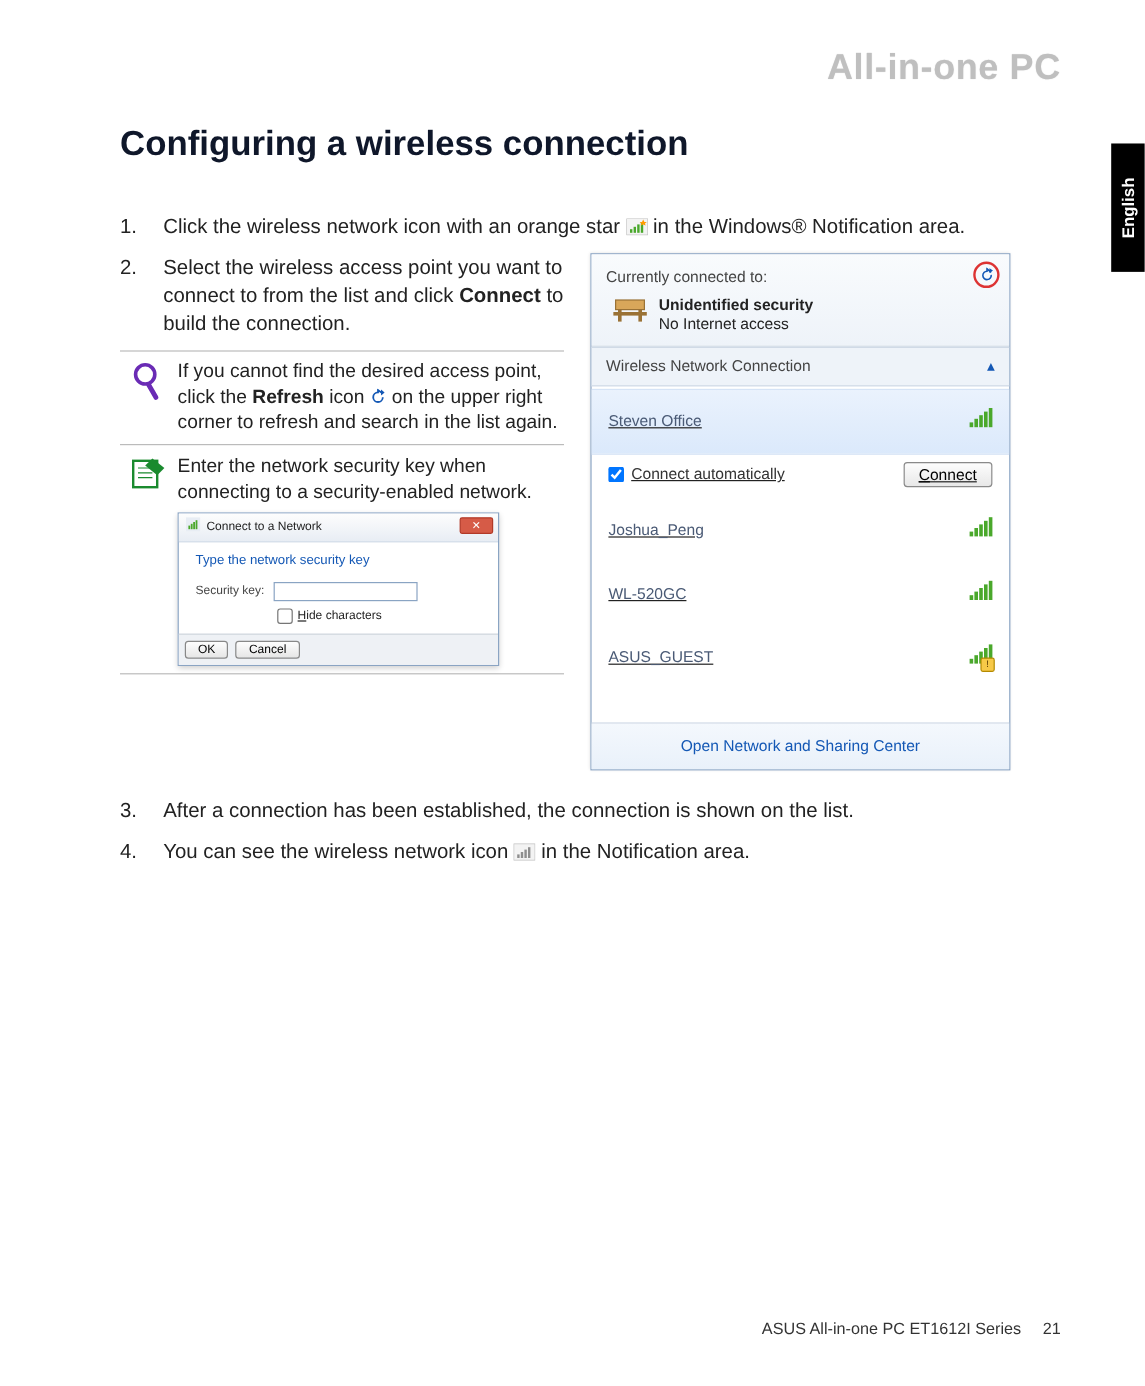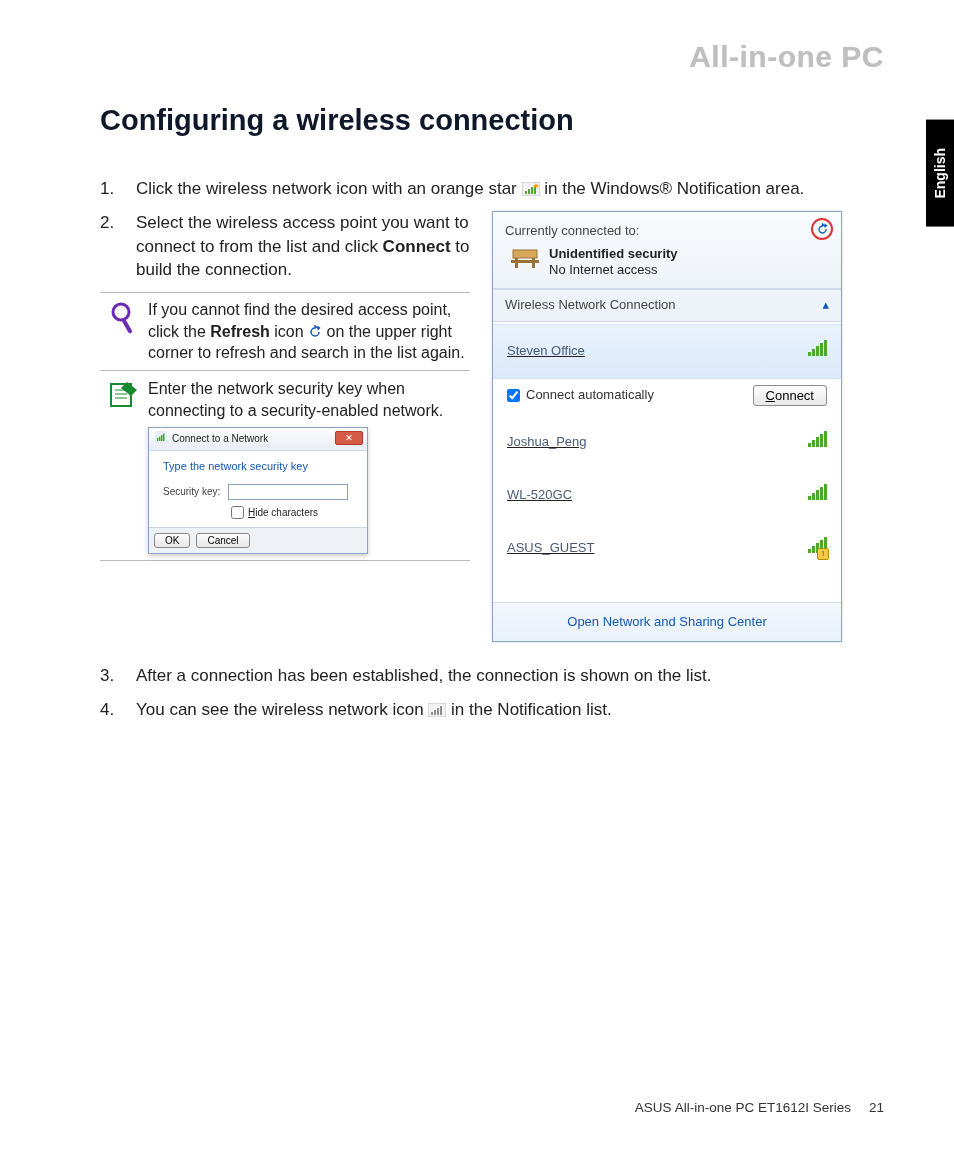--- a/index.html
+++ b/index.html
@@ -102,21 +102,21 @@
     padding:6px 12px;
     border-top:1px solid #d0dae6;
     border-bottom:1px solid #d0dae6;
     color:#444;
     display:flex; justify-content:space-between; align-items:center;
   }
   .netlist { padding: 2px 0 2px 0; min-height: 280px; }
   .net-item { display:flex; justify-content:space-between; align-items:flex-start; padding:17px 14px;text-decoration:underline; }
   .net-item .name { color:#4a5a75; }
   .net-item.selected { background: linear-gradient(#eaf2fd,#dbe9fb); border-top:1px solid #d5e3f6; border-bottom:1px solid #d5e3f6;}
-  .connect-row { display:flex; justify-content:space-between; align-items:center; padding:6px 14px 10px 14px; }
+  .connect-row { display:flex; justify-content:space-between; align-items:center; padding:6px 14px 10px 14px;text-decoration:underline; }
   .connect-row label { display:flex; align-items:center; gap:6px; color:#333; font-size:13px;}
   .connect-btn {
     background: linear-gradient(#fdfdfd,#e8e8e8);
     border:1px solid #8a8a8a;
     border-radius:3px;
     padding:2px 12px;
     font-size:13px;
     cursor:pointer;
   }
   .connect-btn u { text-decoration: underline; }
@@ -134,21 +134,21 @@
     border-top:1px solid #d0dae6;
     text-align:center;
     color:#1458b5;
     padding:10px;
     cursor:pointer;
   }
 
   
   .sec-dialog {
     border:1px solid #8aa4c3;
-    width:220px;
+    width:268px;
     font-size:10px;
     font-family:"Segoe UI",Arial,sans-serif;
     margin-top:6px;
     box-shadow:0 2px 5px rgba(0,0,0,.2);
     background:#fff;
   }
   .sec-title {
     background: linear-gradient(#fdfdfd,#e8edf4);
     border-bottom:1px solid #cfd9e6;
     padding:3px 6px;
@@ -394,21 +394,21 @@
           <svg viewBox="0 0 18 14">
               <rect width="18" height="14" fill="#f3f3f3" stroke="#bfbfbf"></rect>
               <g fill="#8e8e8e">
                 <rect x="3" y="9" width="2" height="3"></rect>
                 <rect x="6" y="7" width="2" height="5"></rect>
                 <rect x="9" y="5" width="2" height="7"></rect>
                 <rect x="12" y="3" width="2" height="9"></rect>
               </g>
             </svg>
         </span>
-        <span> in the Notification list.</span>
+        <span> in the Notification area.</span>
       </div>
     </li>
   </ol>
 </div>
 
 <div class="page-footer">
   <span>ASUS All-in-one PC  ET1612I Series</span>
   <span class="pn">21</span>
 </div>
 

